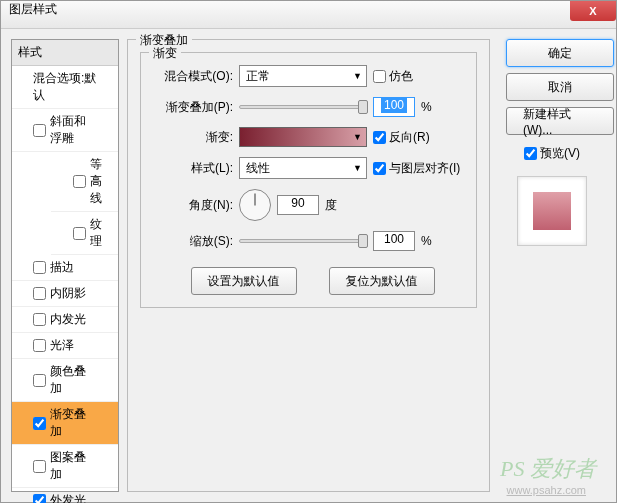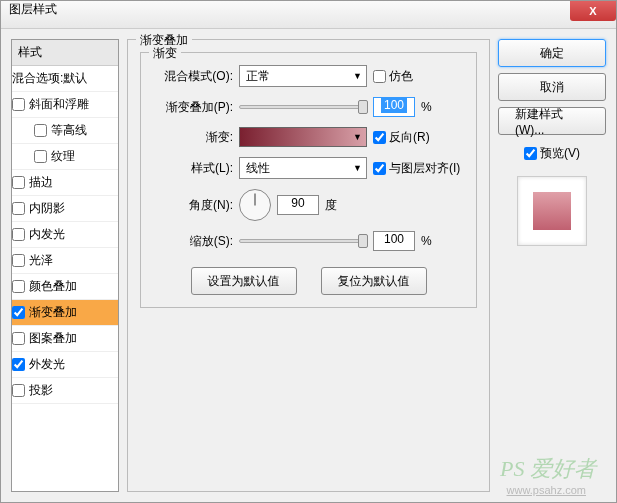--- a/index.html
+++ b/index.html
@@ -4,43 +4,43 @@
 <style>
 * { box-sizing: border-box; margin: 0; padding: 0; font-family: 'Microsoft YaHei', SimSun, sans-serif; font-size: 12px; }
 body { background: #f0f0f0; }
 .window { width: 617px; height: 503px; background: #f0f0f0; border: 1px solid #999; position: relative; }
 .titlebar { height: 28px; background: linear-gradient(to bottom, #fafafa, #e8e8e8); border-bottom: 1px solid #ccc; display: flex; padding-left: 8px; position: relative; }
 .title { font-size: 12px; }
 .close-btn { position: absolute; right: 0; top: 0; width: 46px; height: 20px; background: linear-gradient(to bottom, #e06060, #c83838); color: white; display: flex; align-items: center; justify-content: center; border-bottom-left-radius: 3px; border-bottom-right-radius: 3px; cursor: pointer; font-size: 11px; font-weight: bold; }
 .content { display: flex; padding: 10px; gap: 8px; height: calc(100% - 28px); }
 .sidebar { width: 108px; border: 1px solid #999; background: #fff; }
 .sidebar-header { background: #e8e8e8; padding: 4px 6px; border-bottom: 1px solid #ccc; }
-.sidebar-item { padding: 4px 0; border-bottom: 1px solid #eee; display: flex; align-items: center; gap: 4px; cursor: pointer; }
-.sidebar-item.indent { padding-left: 22px; }
+.sidebar-item { padding: 4px 21px; border-bottom: 1px solid #eee; display: flex; align-items: center; gap: 4px; cursor: pointer; }
+.sidebar-item.indent { padding-left: 22px; margin-left: 39px; }
 .sidebar-item.selected { background: #f9a847; }
 .sidebar-item input[type="checkbox"] { width: 13px; height: 13px; }
 .main-panel { flex: 1; }
 .fieldset { border: 1px solid #bbb; padding: 8px 12px 16px 12px; margin-bottom: 8px; position: relative; }
 .fieldset-label { position: absolute; top: -8px; left: 8px; background: #f0f0f0; padding: 0 4px; font-size: 12px; }
 .inner-fieldset { border: 1px solid #bbb; padding: 12px; position: relative; margin-top: 4px; }
 .row { display: flex; align-items: center; margin-bottom: 10px; gap: 6px; }
 .row-label { width: 80px; text-align: right; }
 .dropdown { height: 22px; border: 1px solid #888; background: #fff; display: flex; align-items: center; padding: 0 6px; position: relative; }
 .dropdown-arrow { position: absolute; right: 4px; font-size: 9px; }
 .slider-track { height: 4px; background: #ddd; border: 1px solid #aaa; position: relative; width: 128px; border-radius: 2px; }
 .slider-thumb { width: 10px; height: 14px; background: #e0e0e0; border: 1px solid #888; position: absolute; top: -6px; border-radius: 2px; }
 .num-input { width: 42px; height: 20px; border: 1px solid #888; text-align: center; background: #fff; }
 .num-input.highlight { background: #fff; border: 1px solid #3399ff; color: #000; }
 .num-input.highlight span { background: #3399ff; color: #fff; padding: 1px 3px; }
 .gradient-preview { width: 128px; height: 20px; border: 1px solid #666; background: linear-gradient(to right, #7a2030, #d8a0a8); display: flex; align-items: center; position: relative; }
 .gradient-preview .arrow { position: absolute; right: 4px; color: #000; font-size: 9px; }
 .checkbox-label { display: flex; align-items: center; gap: 3px; }
 .angle-dial { width: 32px; height: 32px; border: 1px solid #888; border-radius: 50%; background: #f8f8f8; position: relative; }
 .angle-dial::after { content: ''; position: absolute; width: 12px; height: 1px; background: #333; top: 50%; left: 50%; transform-origin: left center; transform: rotate(-90deg); }
-.btn { height: 28px; border: 1px solid #888; background: linear-gradient(to bottom, #fdfdfd, #e8e8e8); border-radius: 3px; padding: 8px 16px; cursor: pointer; display: inline-flex; align-items: center; justify-content: center; }
+.btn { height: 28px; border: 1px solid #888; background: linear-gradient(to bottom, #fdfdfd, #e8e8e8); border-radius: 3px; padding: 8px 16px; cursor: pointer; display: inline-flex; align-items: center; justify-content: center; margin-left: 8px; }
 .btn.primary { border: 1px solid #3399ff; box-shadow: 0 0 3px #77bbff; }
 .right-panel { width: 108px; display: flex; flex-direction: column; gap: 6px; align-items: stretch; }
 .right-panel .btn { width: 100%; }
 .preview-box { width: 70px; height: 70px; border: 1px solid #ccc; background: #fff; margin: 8px auto; display: flex; align-items: center; justify-content: center; box-shadow: inset 0 0 4px #ddd; }
 .preview-swatch { width: 38px; height: 38px; background: linear-gradient(to bottom, #e0a0a8, #c06070); }
 .btn-row { display: flex; gap: 24px; justify-content: center; margin-top: 16px; }
 .watermark { position: absolute; bottom: 18px; right: 20px; color: #9acd9a; font-size: 22px; font-style: italic; opacity: 0.7; font-family: serif; }
 .watermark2 { position: absolute; bottom: 6px; right: 30px; color: #bbb; font-size: 11px; text-decoration: underline; }
 </style>
 </head>

